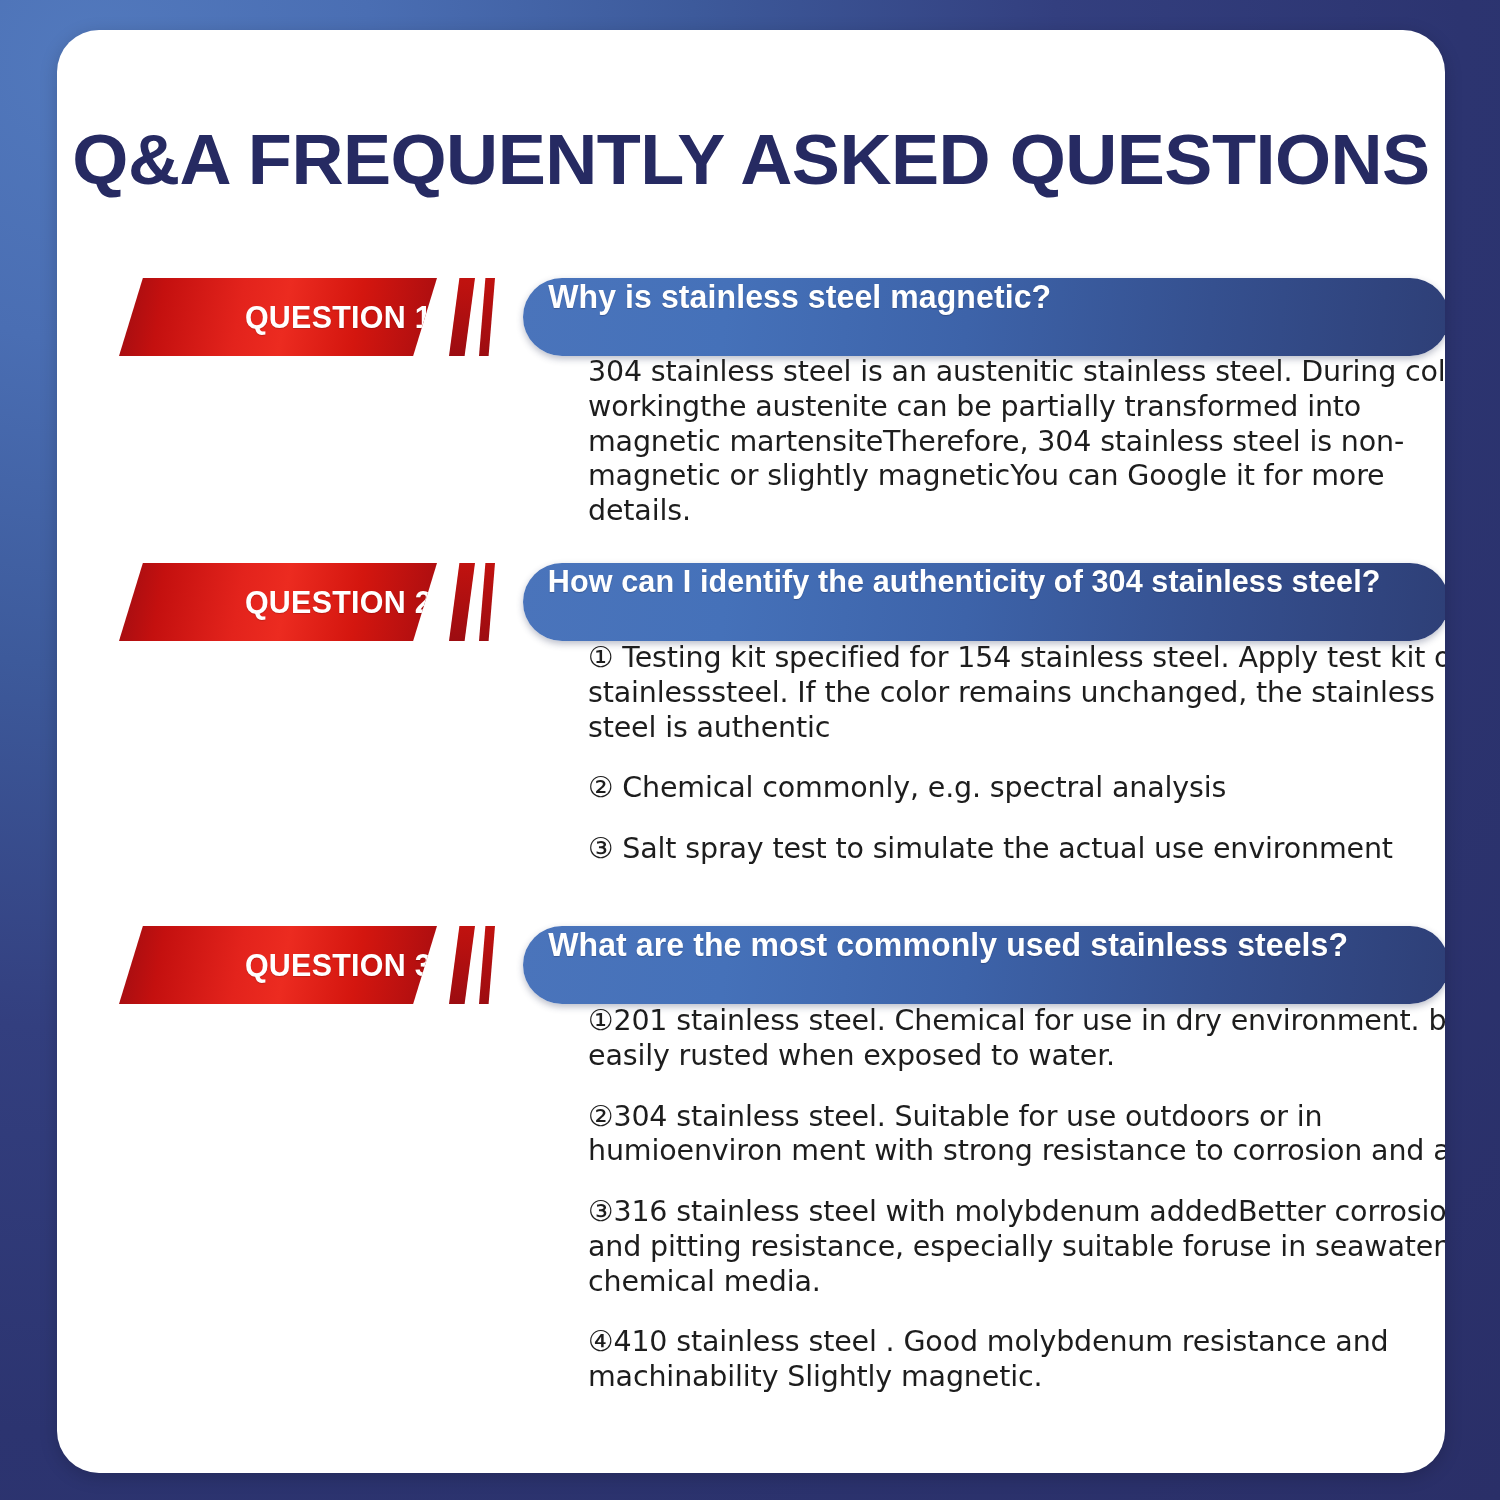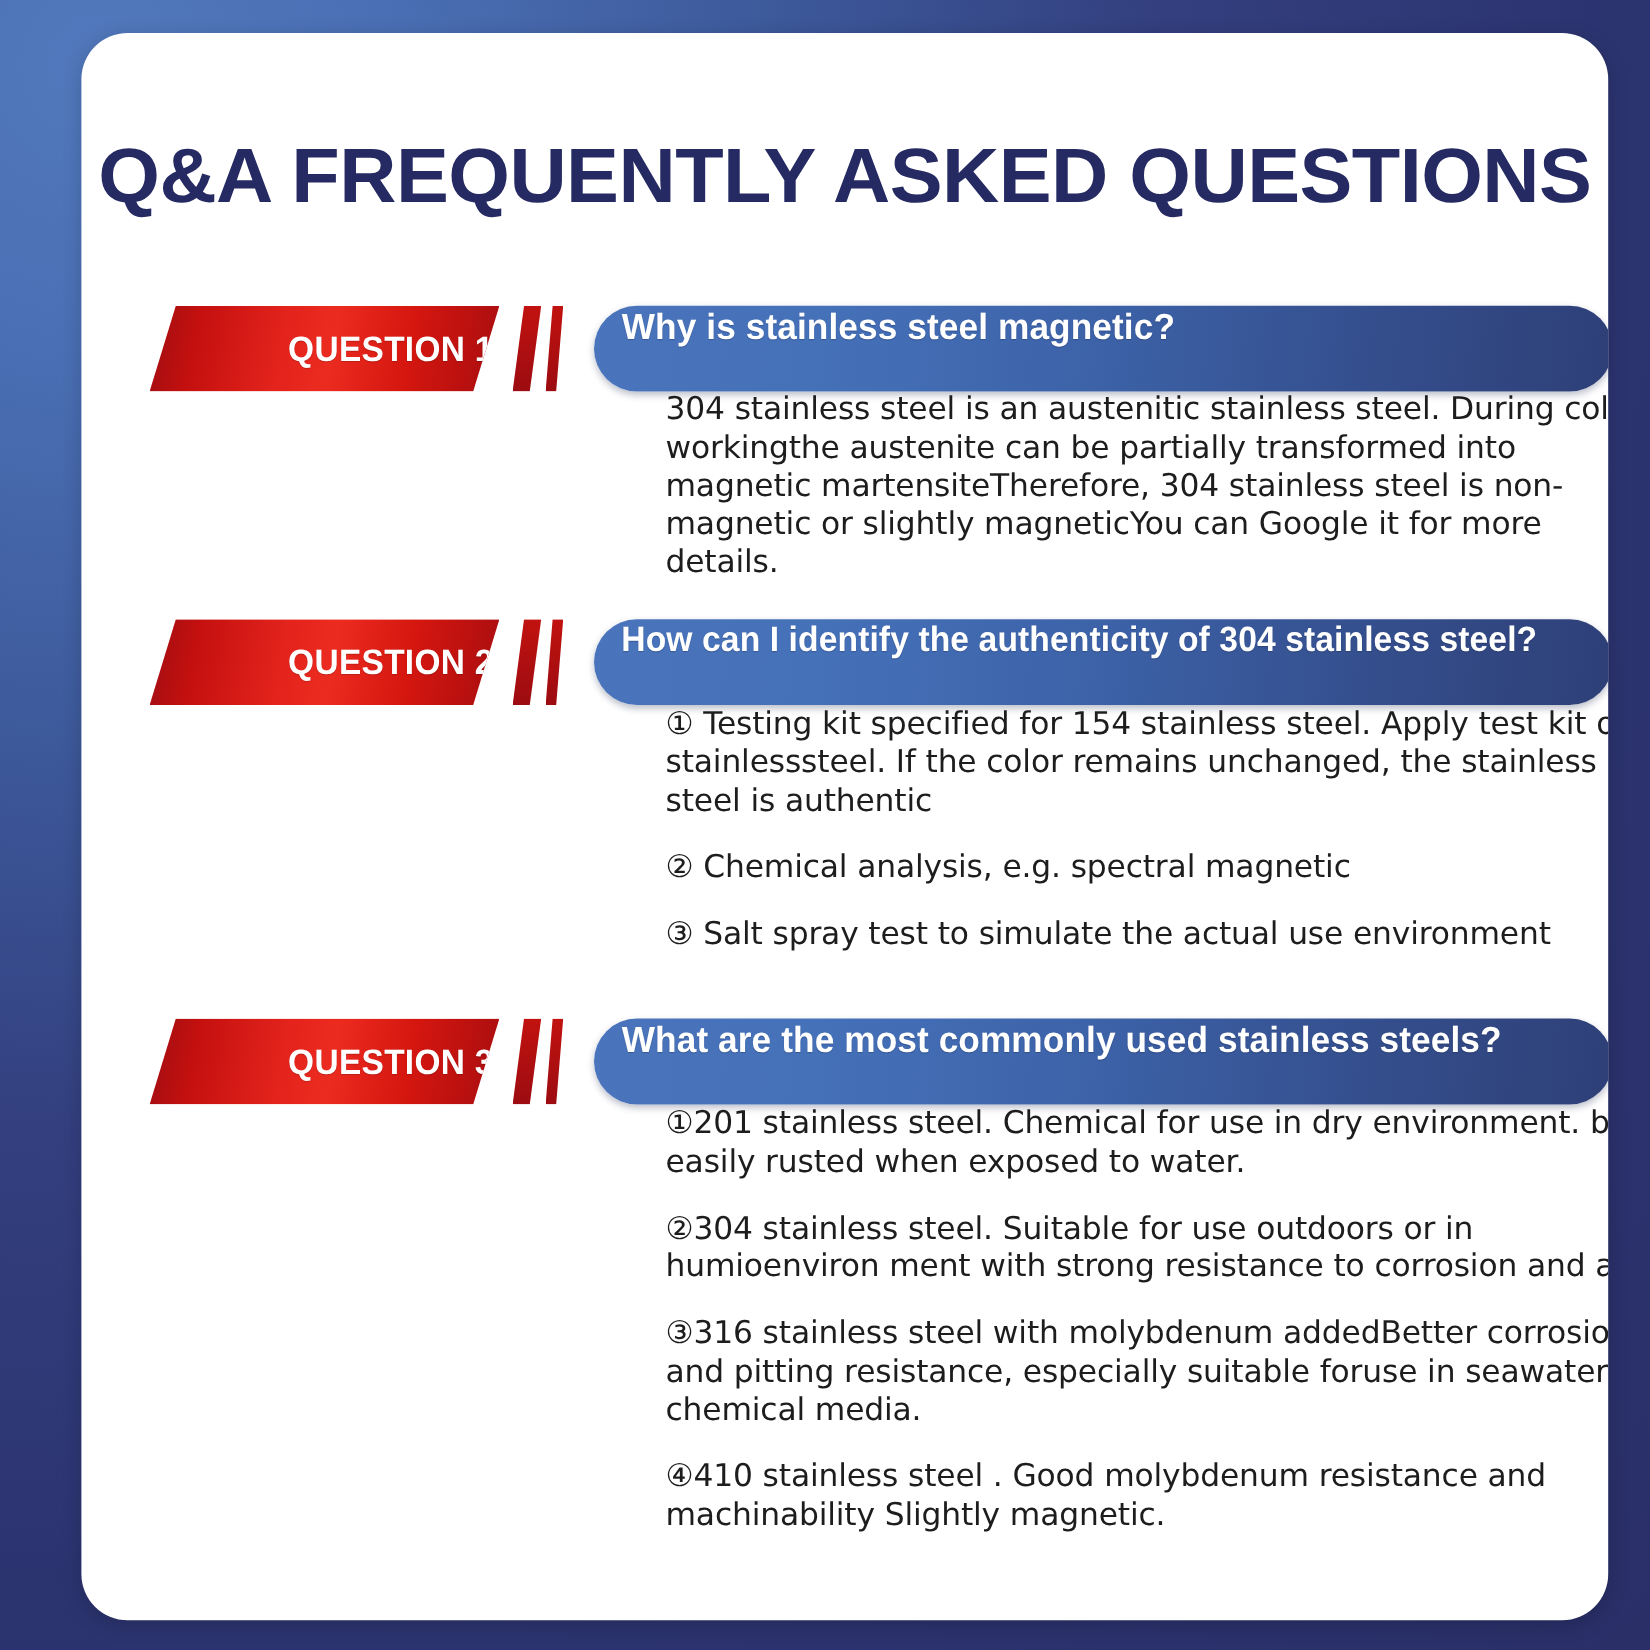--- a/index.html
+++ b/index.html
@@ -12,21 +12,21 @@
 
   body {
     background:
       radial-gradient(circle at 6% 4%, #5279bd 0%, #4a6eb3 14%, #3d5a9b 30%, #333f7f 48%, #2c3470 68%, #2a2f68 100%);
     position:relative;
   }
 
   
   #card {
     position:absolute;
-    left:74px; top:30px;
+    left:57px; top:30px;
     width:1388px; height:1443px;
     background:#ffffff;
     border-radius:42px;
     box-shadow:0 4px 18px rgba(0,0,0,.18);
     overflow:hidden;
   }
 
   
   #title {
     position:absolute;
@@ -152,21 +152,21 @@
     </div>
     <div class="slash a"></div>
     <div class="slash b"></div>
     <div class="pill tight">
       <span class="pill-label">How can I identify the authenticity of 304 stainless steel?</span>
     </div>
   </div>
 
   <div class="ansblock" style="top:611px;">
     <p>① Testing kit specified for 154 stainless steel. Apply test kit on stainlesssteel. If the color remains unchanged, the stainless steel is authentic</p>
-    <p>② Chemical analysis, e.g. spectral magnetic</p>
+    <p>② Chemical commonly, e.g. spectral analysis</p>
     <p>③ Salt spray test to simulate the actual use environment</p>
   </div>
 
   <div class="qrow" style="top:896px;">
     <div class="badge">
       <span class="badge-label">QUESTION 3</span>
     </div>
     <div class="slash a"></div>
     <div class="slash b"></div>
     <div class="pill">

